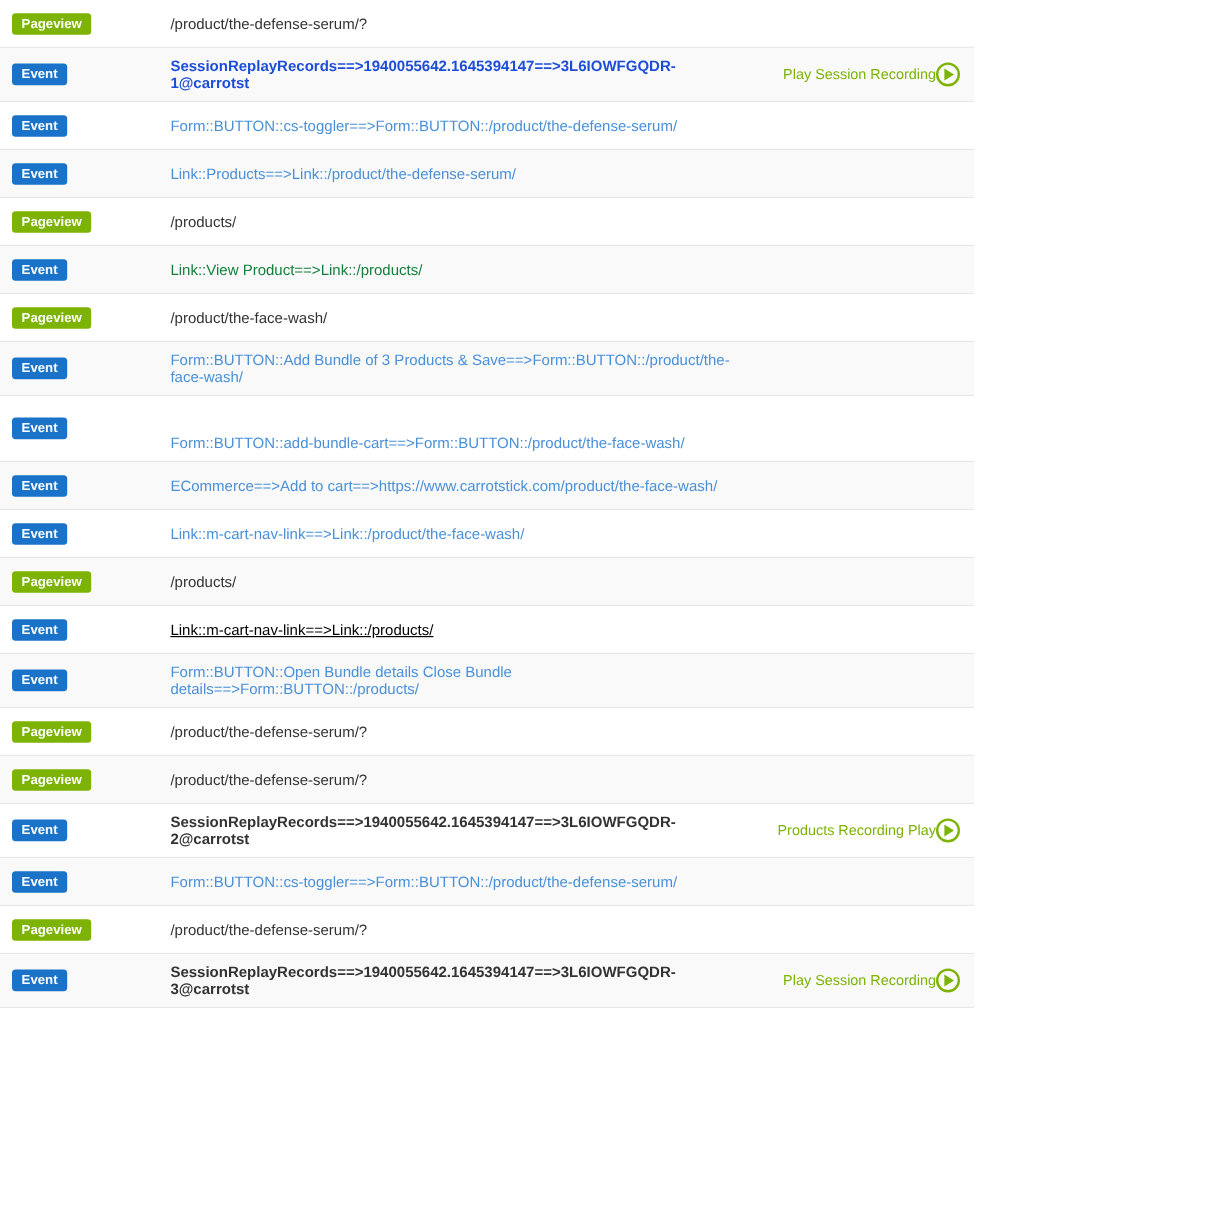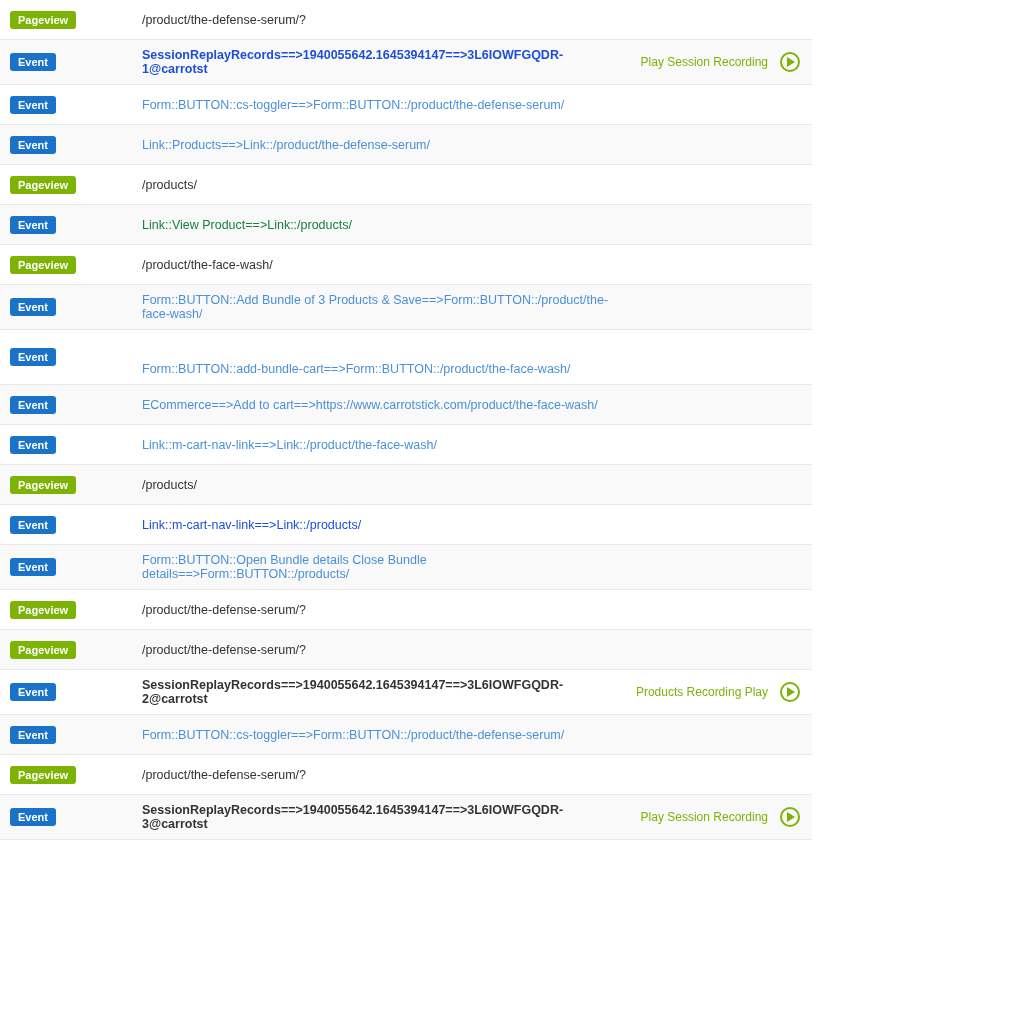--- a/index.html
+++ b/index.html
@@ -51,21 +51,21 @@
       min-width: 190px;
       display: flex;
       align-items: center;
       justify-content: flex-end;
       padding: 8px 12px;
     }
 
     .play-btn {
       display: flex;
       align-items: center;
-      gap: 12px;
+      gap: 0;
       color: #7cb305;
       font-size: 12px;
       font-weight: normal;
       background: none;
       border: none;
       cursor: pointer;
       white-space: nowrap;
       margin-left: 42px;
     }
 
@@ -181,21 +181,21 @@
       <div class="badge-cell">
         <span class="badge badge-pageview">Pageview</span>
       </div>
       <div class="content-cell" style="color: rgb(51, 51, 51);">/products/</div>
       <div class="action-cell"></div>
     </div>
     <div class="row">
       <div class="badge-cell">
         <span class="badge badge-event">Event</span>
       </div>
-      <div class="content-cell" style="color: #1d4ed8;">Link::m-cart-nav-link==&gt;Link::/products/</div>
+      <div class="content-cell" style="color: #000000; text-decoration: underline;">Link::m-cart-nav-link==&gt;Link::/products/</div>
       <div class="action-cell"></div>
     </div>
     <div class="row">
       <div class="badge-cell">
         <span class="badge badge-event">Event</span>
       </div>
       <div class="content-cell" style="color: rgb(74, 144, 217);">Form::BUTTON::Open Bundle details Close Bundle details==&gt;Form::BUTTON::/products/</div>
       <div class="action-cell"></div>
     </div>
     <div class="row">

